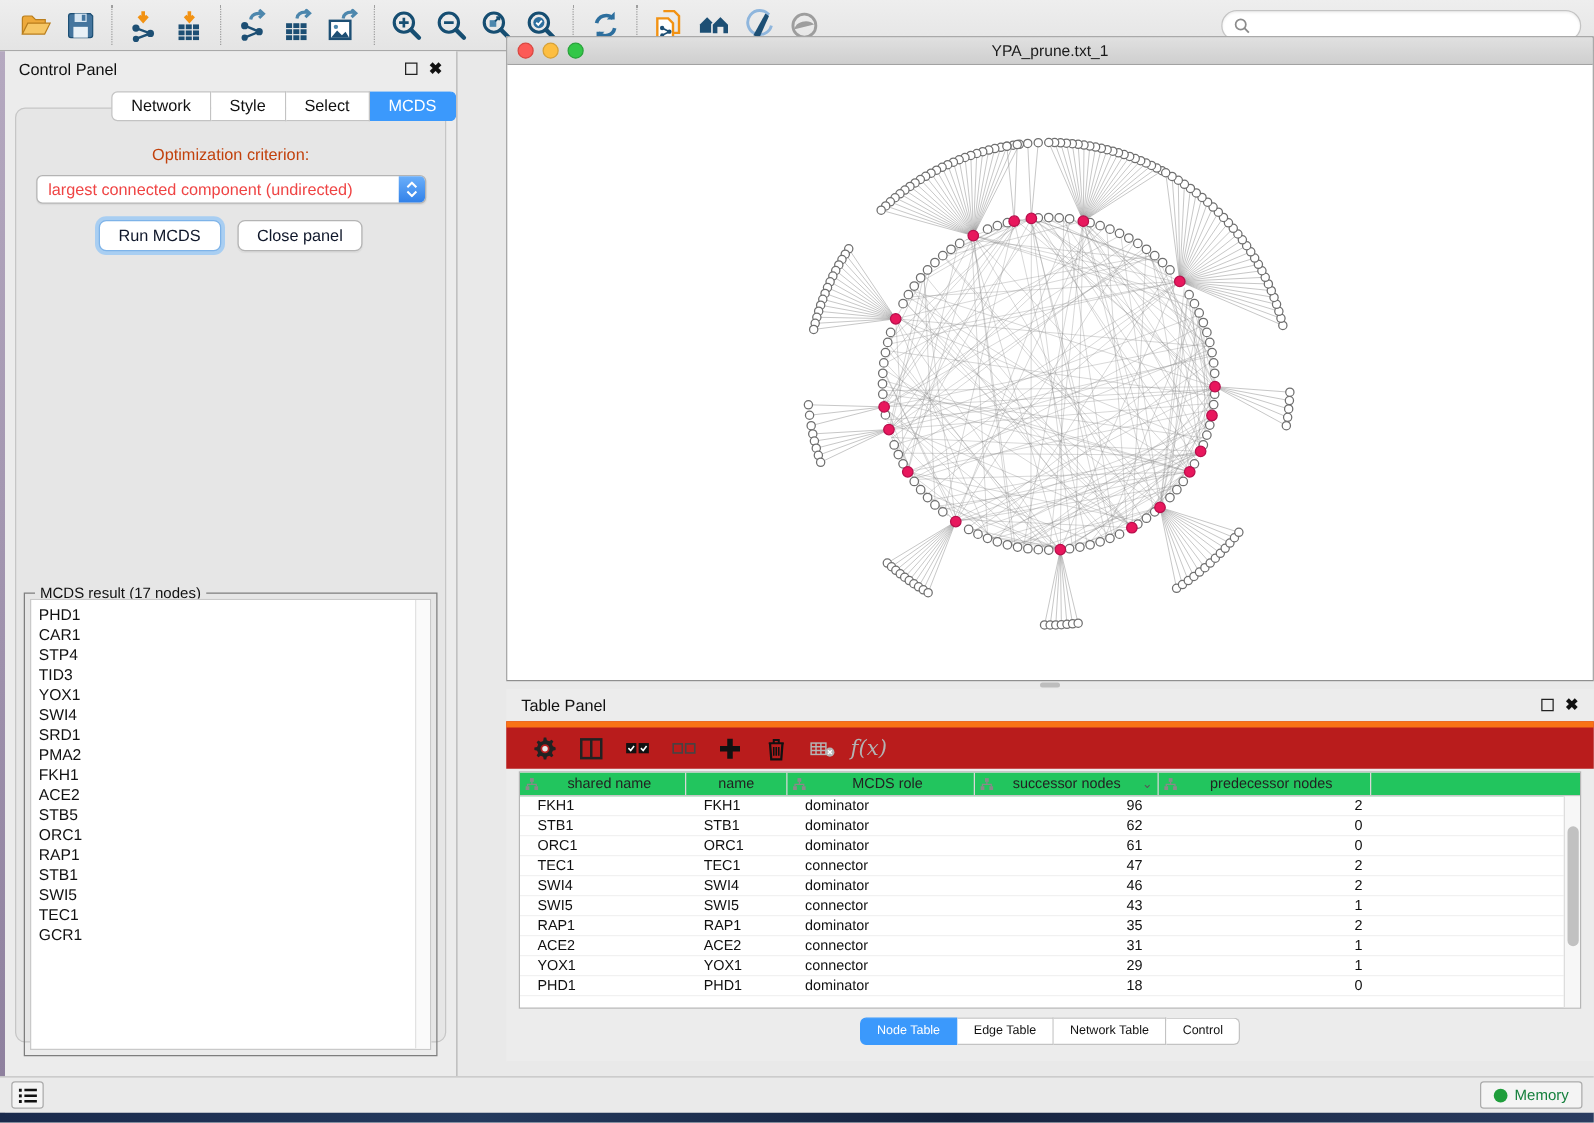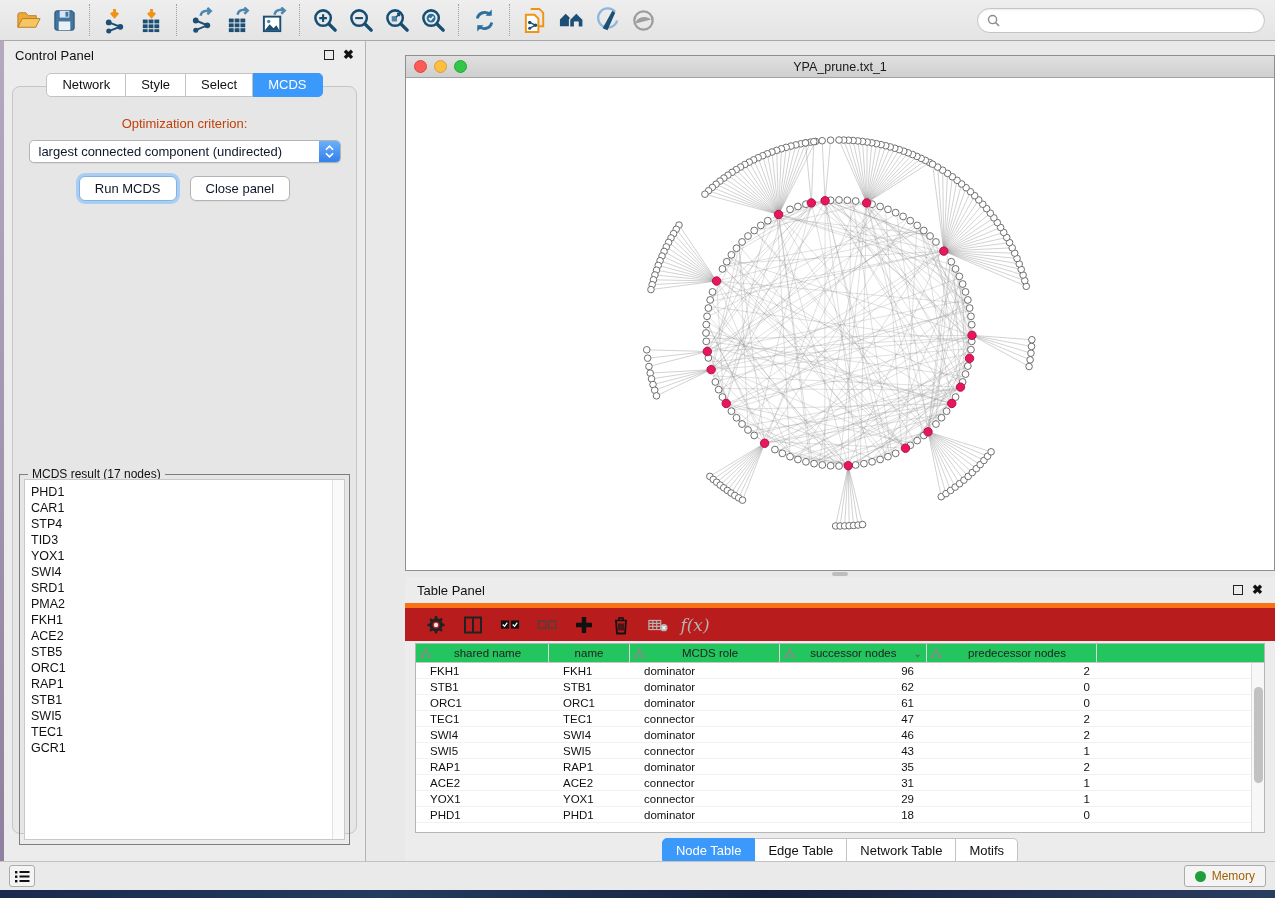--- a/index.html
+++ b/index.html
@@ -16,43 +16,43 @@
   
   .sliver-left { position:absolute; left:0; top:41px; width:4px; height:849px; background:linear-gradient(#b5a9c0,#8d7f9d); }
   .desk-bottom { position:absolute; left:0; top:890px; width:1275px; height:8px; background:linear-gradient(90deg,#1a2a4c,#243a5e 30%,#16233f 60%,#2a3c60); }
 
   
   .cpanel { position:absolute; left:4px; top:41px; width:362px; height:820px; background:#ececec; border-right:1px solid #b3b3b3; }
   .cp-head { height:28px; display:flex; align-items:center; padding:0 11px; font-size:13px; color:#111; }
   .win-btns { margin-left:auto; display:flex; gap:9px; align-items:center; }
   .float-glyph { width:10px; height:10px; border:1.6px solid #222; display:inline-block; }
   .close-glyph { font-size:13px; font-weight:bold; color:#111; line-height:10px; }
-  .cp-tabs { position:relative; z-index:2; display:flex; justify-content:center; margin-top:4px;border-radius:10px; }
+  .cp-tabs { position:relative; z-index:2; display:flex; justify-content:flex-end; margin-top:4px;border-radius:10px; }
   .seg { font-size:13px; padding:3px 15px 4px; background:#fff; border:1px solid #c3c3c3; border-left:none; color:#111; }
   .seg:first-child { border-left:1px solid #c3c3c3; border-radius:5px 0 0 5px; }
   .seg:last-child { border-radius:0 5px 5px 0; }
   .seg.active { background:#3b99fc; border-color:#3b99fc; color:#fff; }
   .cp-content { position:relative; margin:-11px 8px 0; height:748px; background:#e6e6e6; border:1px solid #c6c6c6; border-radius:8px; }
   .opt-label { margin-top:29px; text-align:center; font-size:13px; color:#c2410c; }
   .dropdown { margin:9px auto 0; width:312px; height:23px; background:#fff; border:1px solid #b4b4b4; border-radius:5px; display:flex; align-items:center; overflow:hidden; box-shadow:0 1px 1px rgba(0,0,0,.06); }
-  .dropdown .val { flex:1; font-size:13px; padding-left:9px; color:#0f172a; white-space:nowrap; }
+  .dropdown .val { flex:1; font-size:13px; padding-left:9px; color:#ef4444; white-space:nowrap; }
   .dd-step { width:21px; height:23px; background:linear-gradient(#6db1fb,#2f7fe8); display:flex; flex-direction:column; align-items:center; justify-content:center; gap:1px; border-radius:0 4px 4px 0; }
   .dd-step svg { width:9px; height:6px; }
   .btn-row { display:flex; justify-content:center; gap:13px; margin-top:13px; }
   .pbtn { font-size:13px; font-family:"Liberation Sans",sans-serif; color:#0f172a; background:#fff; border:1px solid #b4b4b4; border-radius:6px; padding:4px 15px; box-shadow:0 1px 1px rgba(0,0,0,.05); }
   .pbtn.focus { box-shadow:0 0 0 3px #a8cef2; border-color:#7eb3e8; }
   .groupbox { position:relative; margin:273px 6px 0; height:371px; border:1px solid #7e7e7e; }
   .groupbox .glabel { position:absolute; top:-8px; left:8px; background:#e6e6e6; padding:0 4px; font-size:12px; color:#111; }
   .glist { position:absolute; inset:4px; background:#fff; border:1px solid #c9c9c9; overflow:hidden; display:flex; }
   .glist .items { flex:1; padding:4px 0 0 6px; }
   .mcds-item { font-size:12.5px; line-height:16px; color:#111; }
   .glist .vtrack { width:12px; background:#fafafa; border-left:1px solid #e2e2e2; }
 
   
-  .rightcol { position:absolute; left:405px; top:55px; width:870px; height:820px; display:flex; flex-direction:column; }
+  .rightcol { position:absolute; left:405px; top:29px; width:870px; height:820px; display:flex; flex-direction:column; }
   .netframe { height:516px; border:1px solid #8f8f8f; background:#fff; position:relative; }
   .net-title { height:22px; background:linear-gradient(#e0e0e0,#cfcfcf); border-bottom:1px solid #a2a2a2; position:relative; display:flex; align-items:center; justify-content:center; font-size:12.5px; color:#1a1a1a; }
   .lights { position:absolute; left:8px; top:4px; display:flex; gap:7px; }
   .light { width:13px; height:13px; border-radius:50%; }
   .l-red { background:#fc5b57; border:1px solid #d94942; }
   .l-yel { background:#fdbe41; border:1px solid #d6a138; }
   .l-grn { background:#33c748; border:1px solid #2aa33c; }
   .netcanvas { position:absolute; left:0; top:22px; right:0; bottom:0; background:#fff; }
   .netcanvas svg { width:100%; height:100%; display:block; }
   .hsplit { height:6px; background:#e9e9e9; display:flex; align-items:center; justify-content:center; }
@@ -73,26 +73,26 @@
   .th .sort { font-size:10px; color:#555; margin-left:2px; }
   .c0 { width:133px; } .c1 { width:81px; } .c2 { width:150px; } .c3 { width:147px; } .c4 { width:170px; } .cf { flex:1; border-right:none !important; }
   .tbody { position:absolute; left:0; right:13px; top:19px; bottom:0; }
   .tr { display:flex; height:16px; align-items:center; border-bottom:1px solid #f1f1f1; }
   .td { padding:0 4px 0 14px; color:#111; overflow:hidden; white-space:nowrap; }
   .td.num { text-align:right; padding:0 13px 0 4px; }
   .td[data-cell="predecessor_nodes"] { padding-right:7px; }
   .vscroll { position:absolute; right:0; top:19px; bottom:0; width:13px; background:#f7f7f7; border-left:1px solid #ddd; }
   .vthumb { position:absolute; left:2px; width:9px; border-radius:5px; background:#c1c1c1; top:24px; height:96px; }
   .tp-tabs { height:36px; display:flex; align-items:center; justify-content:center; }
-  .tp-tabs .seg { font-size:13px; padding:4px 13px 5px; }
+  .tp-tabs .seg { font-size:10px; padding:4px 13px 5px; }
 
   
   .statusbar { position:absolute; left:0; top:861px; width:1275px; height:29px; background:#eaeaea; border-top:1px solid #c2c2c2; display:flex; align-items:center; padding:0 9px; }
   .sb-btn { width:26px; height:22px; background:#f4f4f4; border:1px solid #ababab; border-radius:3px; display:flex; align-items:center; justify-content:center; }
-  .mem-btn { margin-left:auto; height:22px; background:#f4f4f4; border:1px solid #ababab; border-radius:3px; display:flex; align-items:center; gap:6px; padding:0 10px; font-size:12px; color:#a16207; }
+  .mem-btn { margin-left:auto; height:22px; background:#f4f4f4; border:1px solid #ababab; border-radius:3px; display:flex; align-items:center; gap:6px; padding:0 10px; font-size:12px; color:#15803d; }
   .mem-dot { width:11px; height:11px; border-radius:50%; background:#1f9e3c; }
 </style>
 </head>
 <body>
 
 <div class="toolbar">
   <div class="tb-btn">
     <svg viewBox="0 0 28 28">
       <path d="M3 21 V8 q0-2 2-2 h6 l3 3 h8 v3" fill="#eda93b" stroke="#b97e1d"></path>
       <path d="M3 21 l4.5-9 H26 l-4.5 9 z" fill="#f6c664" stroke="#b97e1d"></path>
@@ -1121,21 +1121,21 @@
 </div>
       <div class="vscroll">
           <div class="vthumb"></div>
         </div>
     </div>
 
     <div class="tp-tabs">
       <span class="seg active">Node Table</span>
       <span class="seg">Edge Table</span>
       <span class="seg">Network Table</span>
-      <span class="seg">Motifs</span>
+      <span class="seg">Control</span>
     </div>
   </div>
 </div>
 
 <div class="statusbar">
   <span class="sb-btn">
     <svg width="15" height="13" viewBox="0 0 15 13">
       <g stroke="#111" stroke-width="2">
           <path d="M4.5 2 h10 M4.5 6.5 h10 M4.5 11 h10"></path>
         </g>

